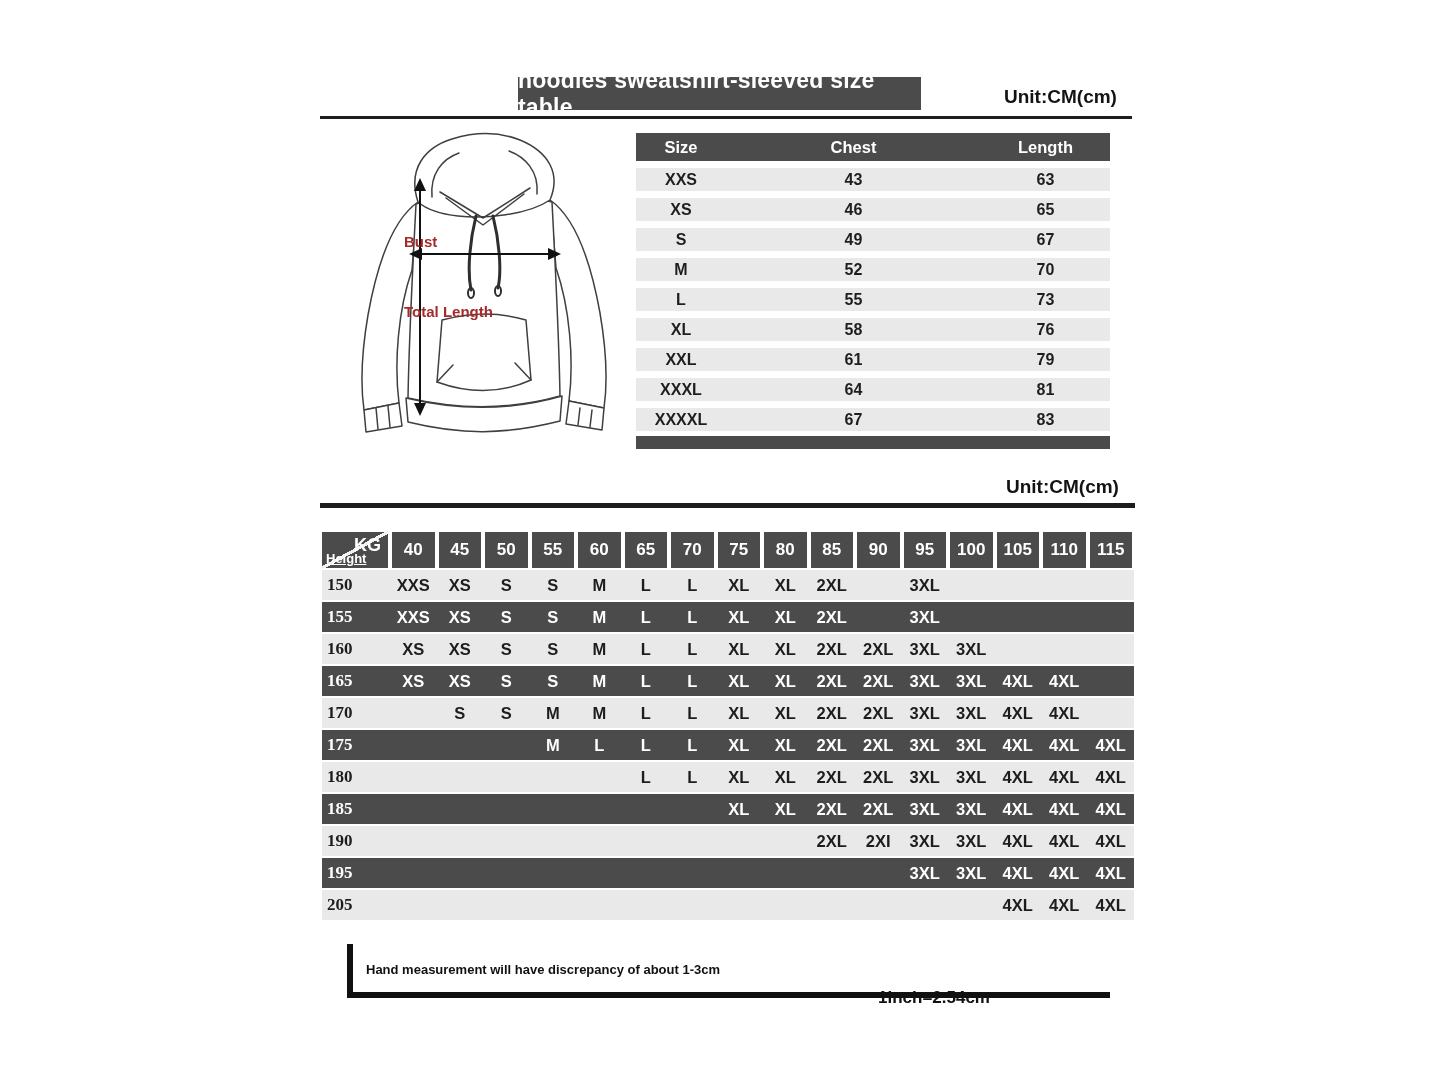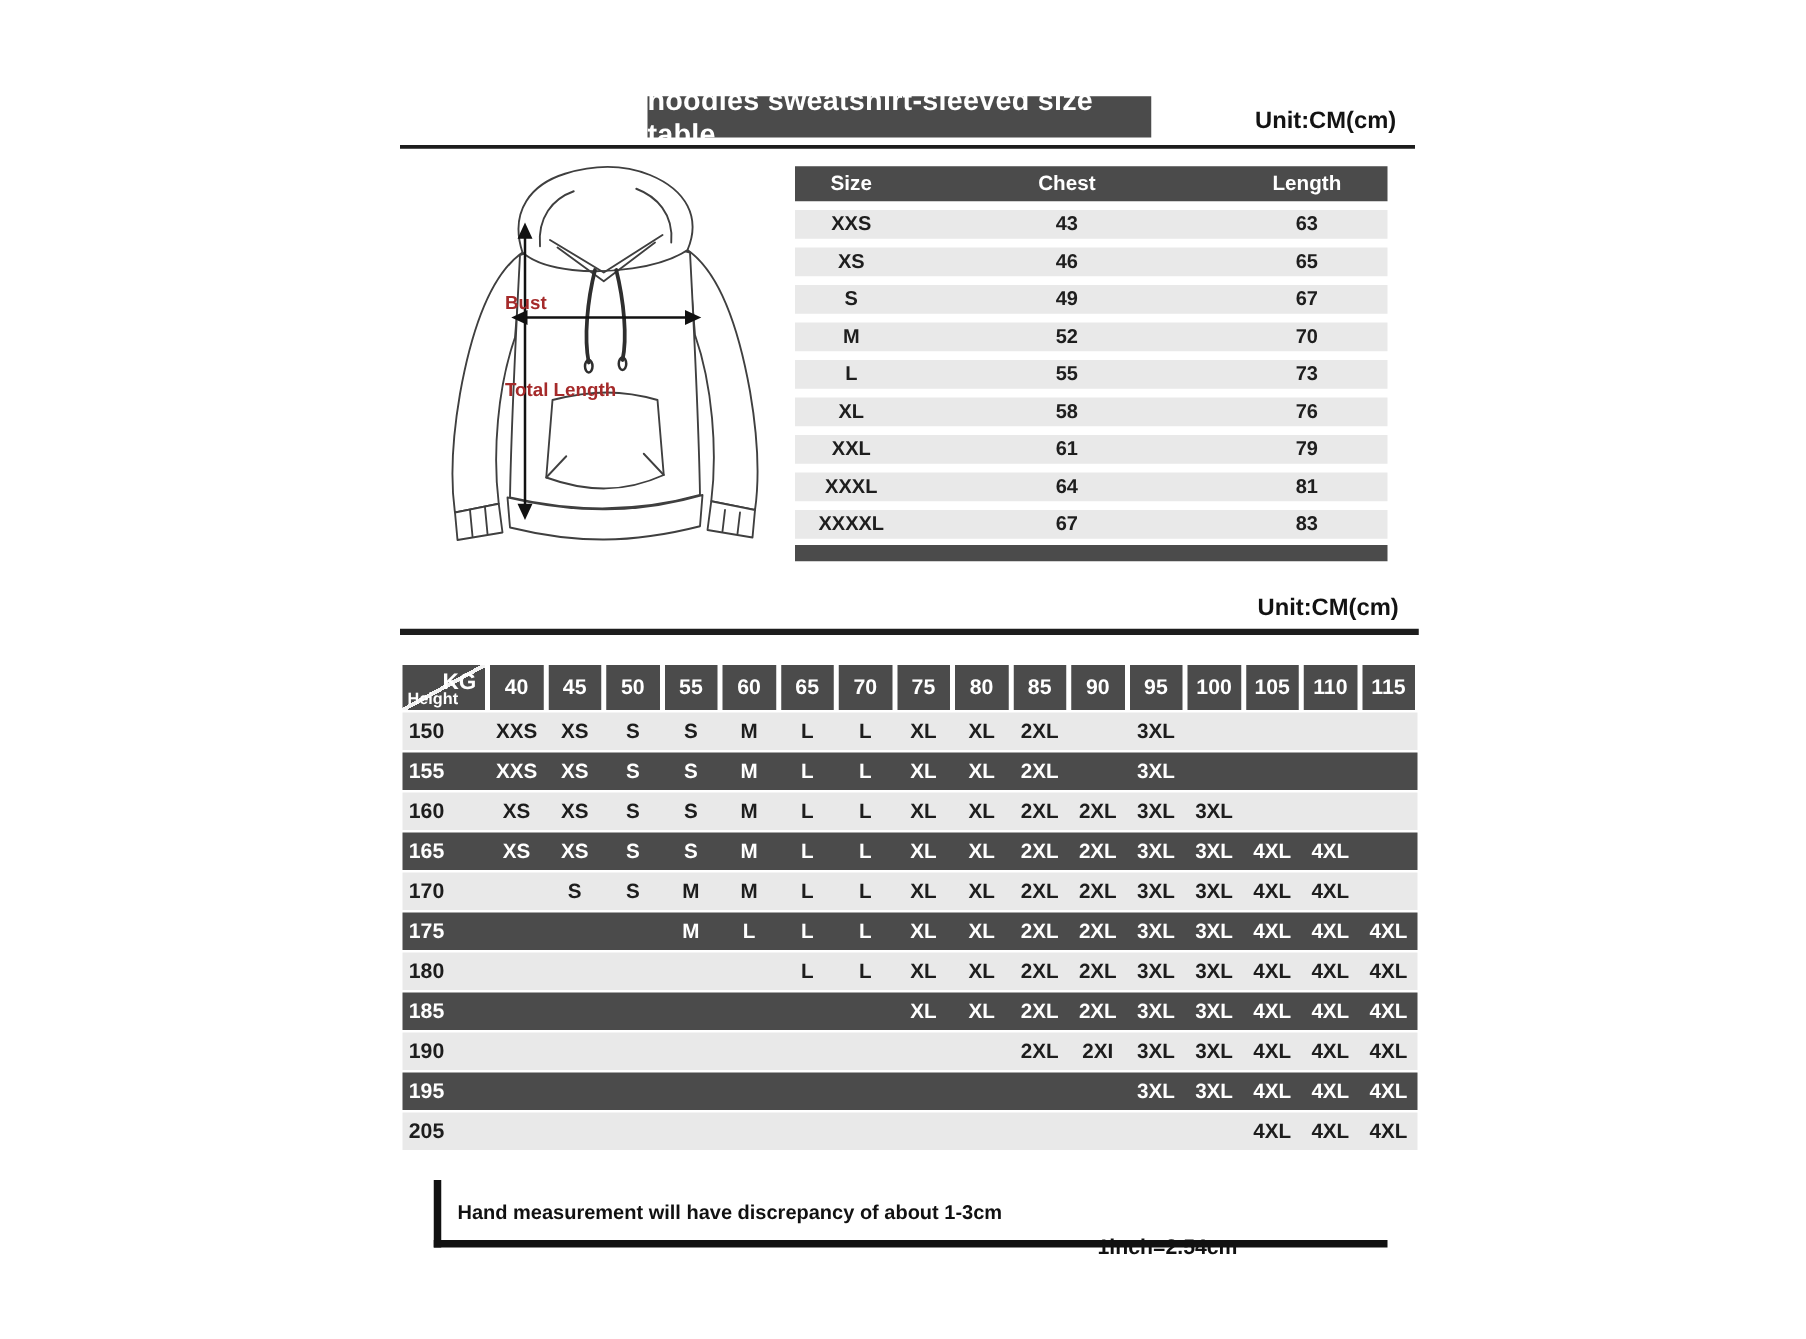--- a/index.html
+++ b/index.html
@@ -31,34 +31,34 @@
 
   
   #hoodie { left:330px; top:130px; width:310px; height:330px; }
 
   
   #rec-table { left:322px; top:532px; width:812px; }
   .rec-header { display:grid; grid-template-columns:68px repeat(16,1fr); height:36px; }
   .corner { position:relative; margin-right:2px; color:#fff; font-weight:bold;
             background:linear-gradient(to bottom right, #4b4b4b 47.5%, #f2f2f2 47.5%, #f2f2f2 52.5%, #4b4b4b 52.5%); }
   .corner .kg { position:absolute; top:3px; right:7px; font-size:18px; }
-  .corner .height { position:absolute; bottom:2px; left:4px; font-size:13px; }
+  .corner .height { position:absolute; bottom:2px; left:4px; font-size:13px;text-decoration:underline; }
   .wt-box { background:#4b4b4b; color:#fff; font-weight:bold; font-size:17px;
             display:flex; align-items:center; justify-content:center; margin:0 2px; }
   .rec-row { display:grid; grid-template-columns:68px repeat(16,1fr); height:30px; margin-top:2px;
              align-items:center; text-align:center; font-weight:bold; font-size:16.5px; }
   .rec-row.light { background:#e9e9e9; color:#1d1d1d; }
   .rec-row.dark  { background:#4b4b4b; color:#ffffff; }
-  .rec-label { text-align:left; padding-left:5px; font-size:17px; }
+  .rec-label { text-align:left; padding-left:5px; font-size:17px;font-family:Liberation Serif, serif; }
   .rec-cell { white-space:nowrap; }
 
   
   #footer-bar-v { left:347px; top:944px; width:6px; height:54px; background:#111; }
   #footer-bar-h { left:347px; top:992px; width:763px; height:6px; background:#111; }
-  #footer-note { left:366px; top:962px; font-weight:bold; font-size:16px; color:#111; }
+  #footer-note { left:366px; top:962px; font-weight:bold; font-size:13px; color:#111; }
   #footer-conv { left:878px; top:988px; font-weight:bold; font-size:17px; color:#111; }
 </style>
 </head>
 <body>
 
 <div class="canvas">
 
   <div class="abs title-bar" id="title1">
     <span>hoodies sweatshirt-sleeved size  table</span>
   </div>

